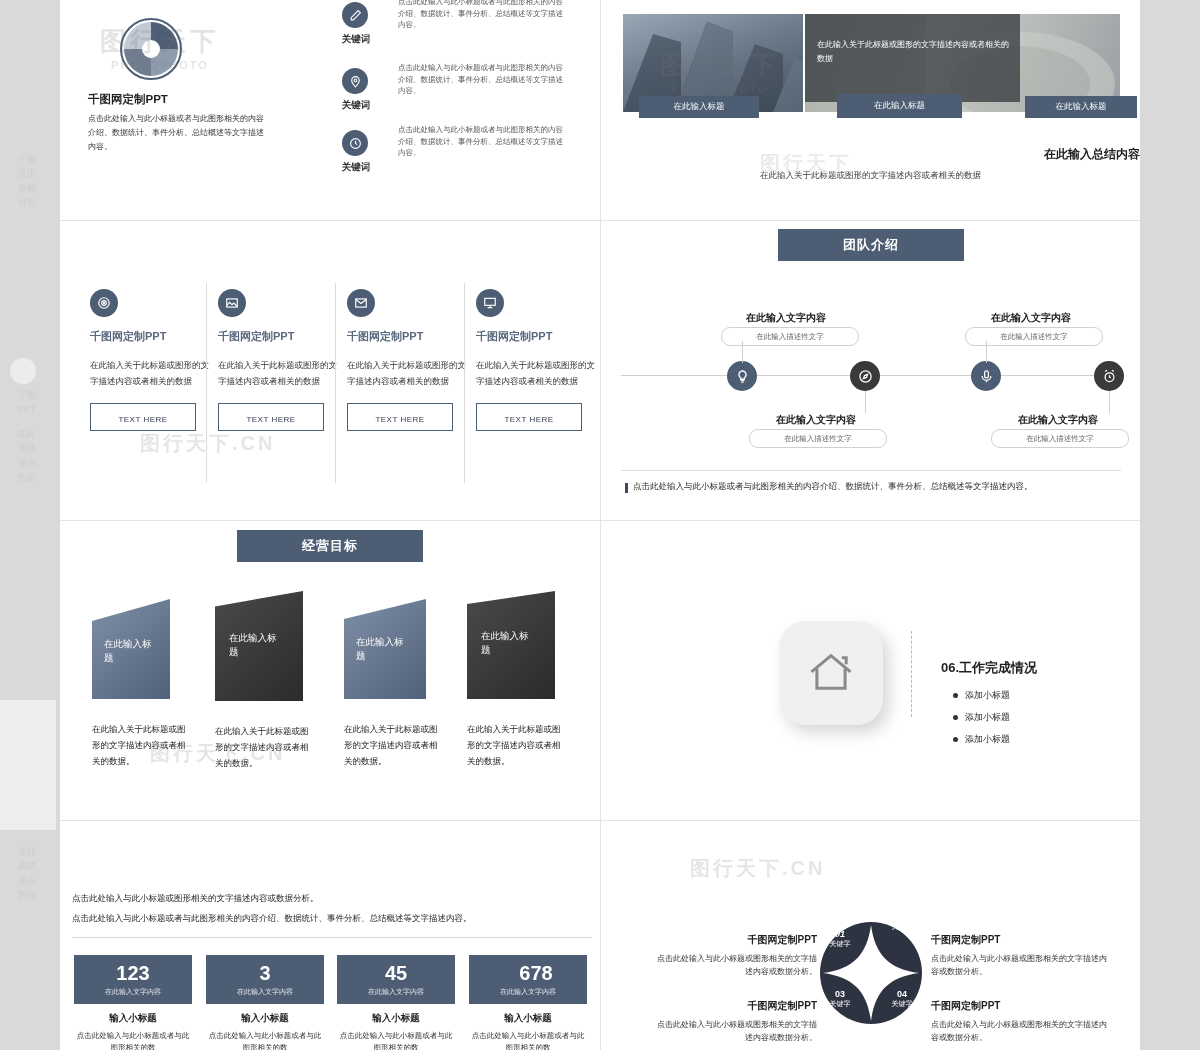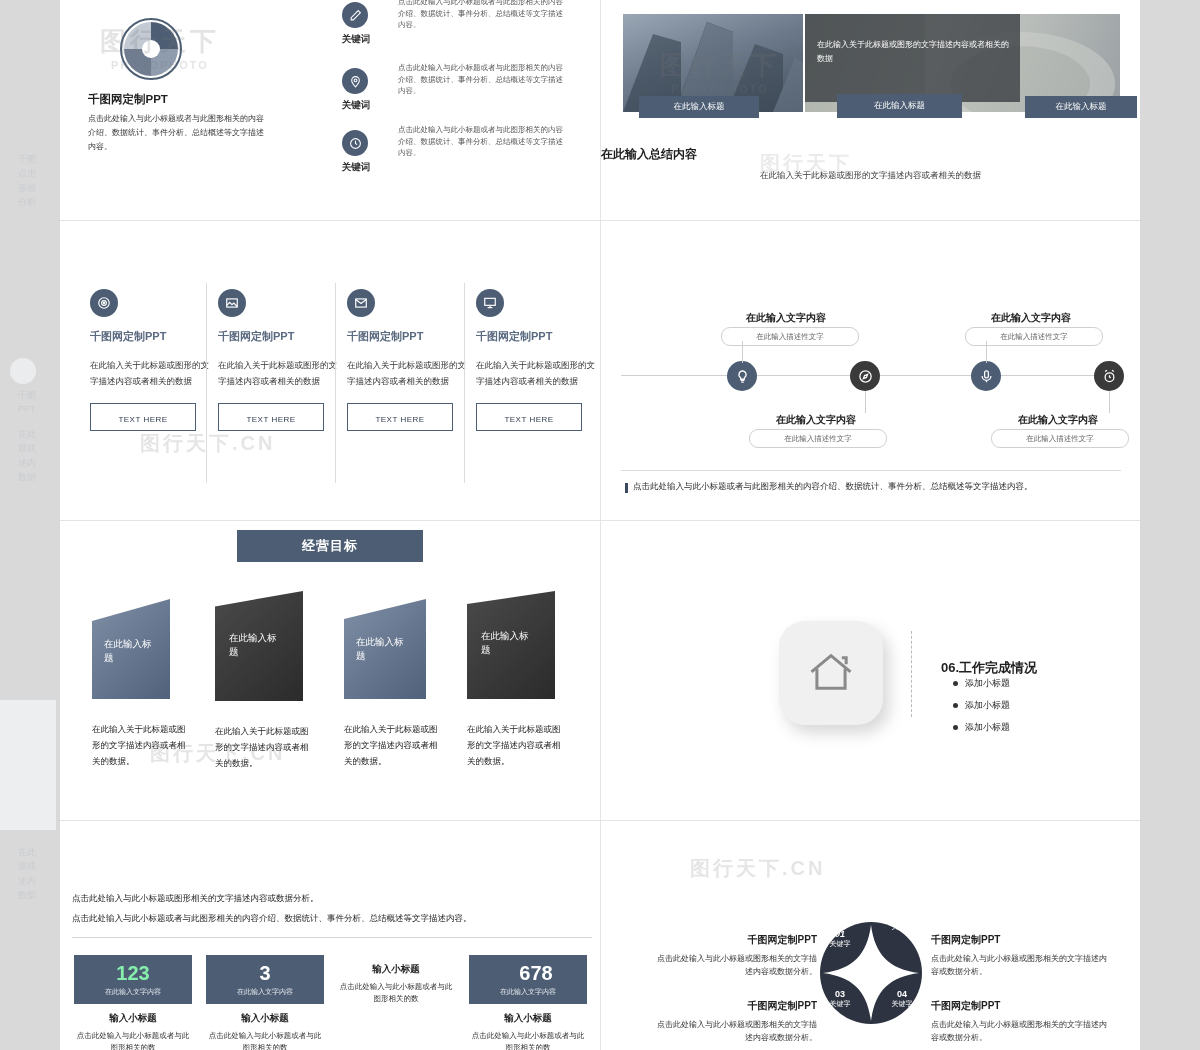--- a/index.html
+++ b/index.html
@@ -132,21 +132,21 @@
     <div style="position:absolute;left:38px;top:96px;width:120px;height:22px;background:#4c5d74;display:flex;align-items:center;justify-content:center;">
       <span style="font-size:8.5px;color:#fff;">在此输入标题</span>
     </div>
     <div style="position:absolute;left:236px;top:94px;width:125px;height:24px;background:#4c5d74;display:flex;align-items:center;justify-content:center;">
       <span style="font-size:8.5px;color:#fff;">在此输入标题</span>
     </div>
     <div style="position:absolute;left:424px;top:96px;width:112px;height:22px;background:#4c5d74;display:flex;align-items:center;justify-content:center;">
       <span style="font-size:8.5px;color:#fff;">在此输入标题</span>
     </div>
 
-    <div style="position:absolute;left:0;top:146px;width:539px;text-align:left;font-size:12px;font-weight:bold;color:#1f1f1f;">在此输入总结内容</div>
+    <div style="position:absolute;left:0;top:146px;width:539px;text-align:right;font-size:12px;font-weight:bold;color:#1f1f1f;">在此输入总结内容</div>
     <div style="position:absolute;left:0;top:170px;width:539px;text-align:center;font-size:8.5px;color:#3a3a3a;">在此输入关于此标题或图形的文字描述内容或者相关的数据</div>
   </div>
 
   <div class="slide" style="left:0;top:221px;width:540px;height:299px;">
 
     <div style="position:absolute;left:30px;top:68px;width:120px;">
       <div class="circ" style="width:28px;height:28px;">
         <svg width="14" height="14" viewBox="0 0 24 24" fill="none" stroke="#fff" stroke-width="2">
           <circle cx="12" cy="12" r="9"></circle>
             <circle cx="12" cy="12" r="4"></circle>
@@ -201,20 +201,21 @@
         <span style="font-size:8px;color:#2f3c4e;letter-spacing:.5px;">TEXT HERE</span>
       </div>
     </div>
 
     <div style="position:absolute;left:146px;top:62px;width:1px;height:200px;background:#dcdcdc;"></div>
     <div style="position:absolute;left:275px;top:62px;width:1px;height:200px;background:#dcdcdc;"></div>
     <div style="position:absolute;left:404px;top:62px;width:1px;height:200px;background:#dcdcdc;"></div>
   </div>
 
   <div class="slide" style="left:541px;top:221px;width:539px;height:299px;">
+    <div class="bar-title" style="position:absolute;left:177px;top:8px;">团队介绍</div>
 
     <div style="position:absolute;left:20px;top:154px;width:500px;height:1px;background:#cfcfcf;"></div>
 
     <div class="circ" style="position:absolute;left:126px;top:140px;width:30px;height:30px;">
       <svg width="15" height="15" viewBox="0 0 24 24" fill="none" stroke="#fff" stroke-width="2">
         <path d="M9 18h6M10 21h4M12 3a6 6 0 0 0-3 11v2h6v-2a6 6 0 0 0-3-11z"></path>
       </svg>
     </div>
     <div style="position:absolute;left:141px;top:120px;width:1px;height:22px;background:#cfcfcf;"></div>
     <div style="position:absolute;left:90px;top:90px;width:190px;text-align:center;font-size:10px;font-weight:bold;color:#222;">在此输入文字内容</div>
@@ -300,21 +301,21 @@
                 box-shadow:6px 8px 16px rgba(0,0,0,.16);display:flex;align-items:center;justify-content:center;">
       <svg width="52" height="52" viewBox="0 0 24 24" fill="none" stroke="#8a8a8a" stroke-width="1.4">
         <path d="M3 11.5L12 4l9 7.5"></path>
           <path d="M5.5 10v9h13v-9"></path>
           <path d="M17 5h2v3"></path>
       </svg>
     </div>
     <div style="position:absolute;left:310px;top:110px;width:1px;height:86px;border-left:1px dashed #b9b9b9;"></div>
 
     <div style="position:absolute;left:340px;top:138px;font-size:13px;font-weight:bold;color:#1f1f1f;">06.工作完成情况</div>
-    <div style="position:absolute;left:352px;top:156px;">
+    <div style="position:absolute;left:352px;top:168px;">
       <div style="margin-bottom:9px;display:flex;align-items:center;">
         <span style="width:5px;height:5px;border-radius:50%;background:#333;display:inline-block;margin-right:7px;"></span>
         <span style="font-size:9px;color:#222;">添加小标题</span>
       </div>
       <div style="margin-bottom:9px;display:flex;align-items:center;">
         <span style="width:5px;height:5px;border-radius:50%;background:#333;display:inline-block;margin-right:7px;"></span>
         <span style="font-size:9px;color:#222;">添加小标题</span>
       </div>
       <div style="display:flex;align-items:center;">
         <span style="width:5px;height:5px;border-radius:50%;background:#333;display:inline-block;margin-right:7px;"></span>
@@ -324,35 +325,39 @@
   </div>
 
   <div class="slide" style="left:0;top:821px;width:540px;height:229px;">
 
     <div style="position:absolute;left:12px;top:72px;width:520px;font-size:8.5px;color:#1f1f1f;">点击此处输入与此小标题或图形相关的文字描述内容或数据分析。</div>
     <div style="position:absolute;left:12px;top:92px;width:520px;font-size:8.5px;color:#1f1f1f;">点击此处输入与此小标题或者与此图形相关的内容介绍、数据统计、事件分析、总结概述等文字描述内容。</div>
     <div style="position:absolute;left:12px;top:116px;width:520px;height:1px;background:#d6d6d6;"></div>
 
     <div style="position:absolute;left:14px;top:134px;width:118px;">
       <div style="background:#4c5d74;text-align:center;padding:8px 0 7px;">
-        <div style="font-size:20px;font-weight:bold;color:#86efac;line-height:1.05;">123</div>
+        <div style="font-size:20px;font-weight:bold;color:#ffffff;line-height:1.05;">123</div>
         <div style="font-size:7px;color:#e6e9ee;margin-top:3px;">在此输入文字内容</div>
       </div>
       <div style="margin-top:8px;text-align:center;font-size:9.5px;font-weight:bold;color:#1f1f1f;">输入小标题</div>
       <div style="margin-top:5px;text-align:center;font-size:7.5px;color:#333;line-height:1.6;">点击此处输入与此小标题或者与此图形相关的数</div>
     </div>
     <div style="position:absolute;left:146px;top:134px;width:118px;">
       <div style="background:#4c5d74;text-align:center;padding:8px 0 7px;">
         <div style="font-size:20px;font-weight:bold;color:#fff;line-height:1.05;">3</div>
         <div style="font-size:7px;color:#e6e9ee;margin-top:3px;">在此输入文字内容</div>
       </div>
       <div style="margin-top:8px;text-align:center;font-size:9.5px;font-weight:bold;color:#1f1f1f;">输入小标题</div>
       <div style="margin-top:5px;text-align:center;font-size:7.5px;color:#333;line-height:1.6;">点击此处输入与此小标题或者与此图形相关的数</div>
     </div>
     <div style="position:absolute;left:277px;top:134px;width:118px;">
+      <div style="background:#4c5d74;text-align:center;padding:8px 0 7px;">
+        <div style="font-size:20px;font-weight:bold;color:#fff;line-height:1.05;">45</div>
+        <div style="font-size:7px;color:#e6e9ee;margin-top:3px;">在此输入文字内容</div>
+      </div>
       <div style="margin-top:8px;text-align:center;font-size:9.5px;font-weight:bold;color:#1f1f1f;">输入小标题</div>
       <div style="margin-top:5px;text-align:center;font-size:7.5px;color:#333;line-height:1.6;">点击此处输入与此小标题或者与此图形相关的数</div>
     </div>
     <div style="position:absolute;left:409px;top:134px;width:118px;">
       <div style="background:#4c5d74;text-align:center;padding:8px 0 7px;">
         <div style="font-size:20px;font-weight:bold;color:#fff;line-height:1.05;padding-left:16px;">678</div>
         <div style="font-size:7px;color:#e6e9ee;margin-top:3px;">在此输入文字内容</div>
       </div>
       <div style="margin-top:8px;text-align:center;font-size:9.5px;font-weight:bold;color:#1f1f1f;">输入小标题</div>
       <div style="margin-top:5px;text-align:center;font-size:7.5px;color:#333;line-height:1.6;">点击此处输入与此小标题或者与此图形相关的数</div>

